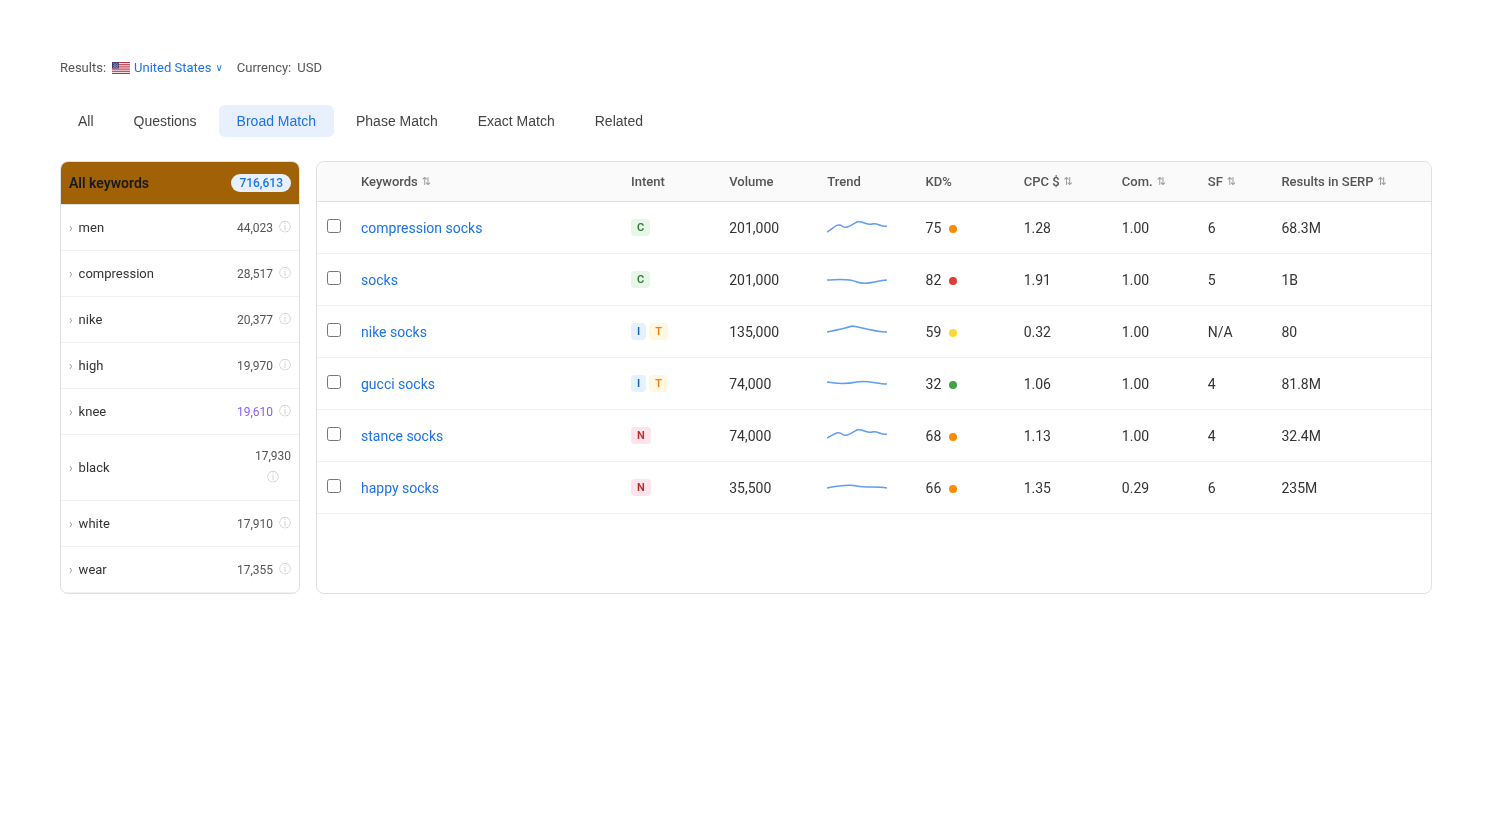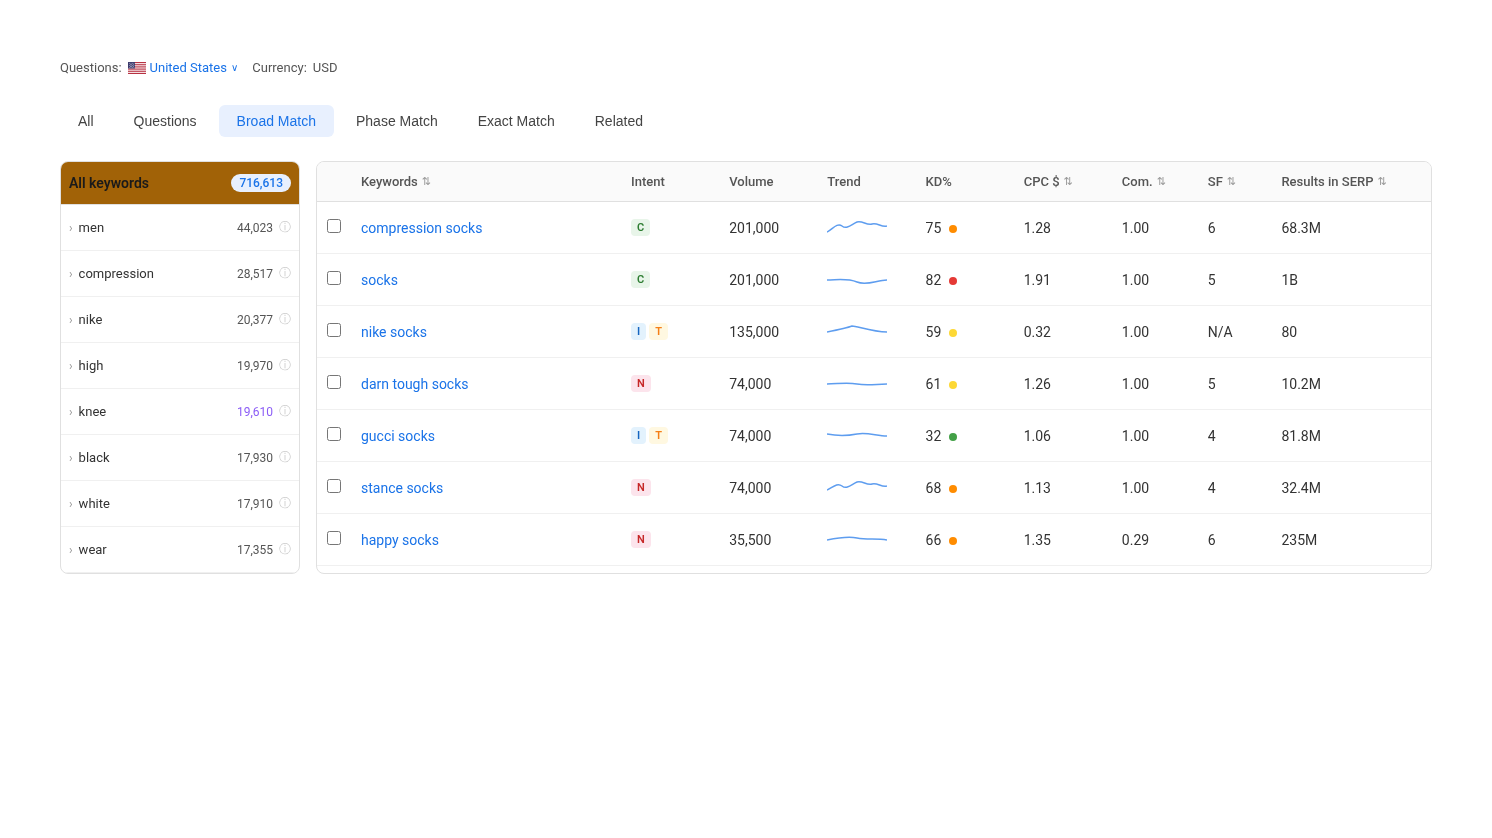--- a/index.html
+++ b/index.html
@@ -204,21 +204,21 @@
     .th-sf { min-width: 60px; }
     .th-serp { min-width: 130px; }
   </style>
 </head>
 <body>
 
 <div class="page-wrapper">
 
 
   <div class="meta-row">
-    <span>Questions:</span>
+    <span>Results:</span>
     <a class="country-link">
 
       <svg class="flag" viewBox="0 0 18 12" xmlns="http://www.w3.org/2000/svg">
         <rect width="18" height="12" fill="#B22234"></rect>
         <rect y="0.92" width="18" height="0.92" fill="white"></rect>
         <rect y="2.77" width="18" height="0.92" fill="white"></rect>
         <rect y="4.62" width="18" height="0.92" fill="white"></rect>
         <rect y="6.46" width="18" height="0.92" fill="white"></rect>
         <rect y="8.31" width="18" height="0.92" fill="white"></rect>
         <rect y="10.15" width="18" height="0.92" fill="white"></rect>
@@ -314,21 +314,21 @@
     <div style="display:flex;align-items:center;gap:6px;">
       <span style="font-size:12px;color:#8b5cf6;">19,610</span>
       <span style="color:#ccc;font-size:12px;">ⓘ</span>
     </div>
   </div>
           <div class="sidebar-row">
     <div class="group-name">
       <span style="color:#999;font-size:12px;">›</span>
       <span>black</span>
     </div>
-    <div style="display:flex;align-items:center;gap:6px;">
+    <div style="display:flex;align-items:center;gap:6px;flex-direction:column;">
       <span style="font-size:12px;color:#555;">17,930</span>
       <span style="color:#ccc;font-size:12px;">ⓘ</span>
     </div>
   </div>
           <div class="sidebar-row">
     <div class="group-name">
       <span style="color:#999;font-size:12px;">›</span>
       <span>white</span>
     </div>
     <div style="display:flex;align-items:center;gap:6px;">
@@ -487,47 +487,20 @@
     <td class="th-cpc">0.32</td>
     <td class="th-com">1.00</td>
     <td class="th-sf">N/A</td>
     <td class="th-serp">80</td>
   </tr>
             <tr>
     <td class="checkbox-cell">
       <input type="checkbox" style="">
     </td>
     <td class="th-keywords">
-      <a class="keyword-link">darn tough socks</a>
-    </td>
-    <td class="th-intent">
-                <div class="badge-group">
-                  <span class="intent-badge" style="background:#fce4ec;color:#c62828;">N</span>
-                </div>
-              </td>
-    <td class="th-volume">74,000</td>
-    <td class="th-trend">
-      <svg class="trend-svg" viewBox="0 0 60 24" xmlns="http://www.w3.org/2000/svg">
-        <path d="M0,14 C10,14 20,12 30,14 C40,16 50,14 60,14" fill="none" stroke="#1a73e8" stroke-width="1.5" opacity="0.7"></path>
-      </svg>
-    </td>
-    <td class="th-kd">
-      <span>61</span>
-      <span class="kd-dot" style="background:#fdd835;display:inline-block;width:8px;height:8px;border-radius:50%;margin-left:4px;"></span>
-    </td>
-    <td class="th-cpc">1.26</td>
-    <td class="th-com">1.00</td>
-    <td class="th-sf">5</td>
-    <td class="th-serp">10.2M</td>
-  </tr>
-            <tr>
-    <td class="checkbox-cell">
-      <input type="checkbox" style="">
-    </td>
-    <td class="th-keywords">
       <a class="keyword-link">gucci socks</a>
     </td>
     <td class="th-intent">
                 <div class="badge-group">
                   <span class="intent-badge" style="background:#e3f2fd;color:#1565c0;">I</span>
                   <span class="intent-badge" style="background:#fff8e1;color:#f57f17;">T</span>
                 </div>
               </td>
     <td class="th-volume">74,000</td>
     <td class="th-trend">

